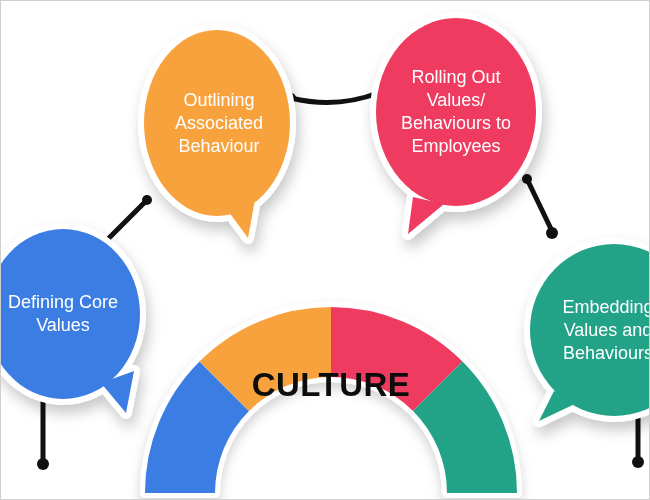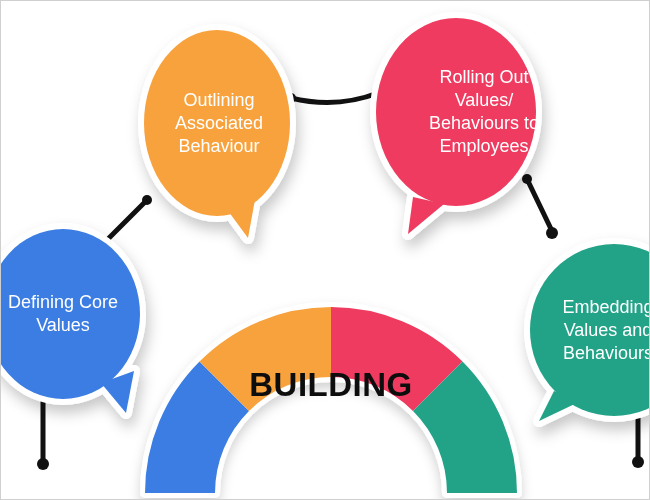--- a/index.html
+++ b/index.html
@@ -17,21 +17,21 @@
     position:absolute;
     display:flex;flex-direction:column;align-items:center;justify-content:center;
     text-align:center;
     color:#ffffff;
     font-size:18px;line-height:23px;
     font-weight:400;
     pointer-events:none;
   }
   #label-blue   {left:-14px;top:270px;width:152px;height:86px;}
   #label-orange {left:144px;top:76px; width:148px;height:92px;}
-  #label-red    {left:393px;top:58px; width:124px;height:106px;margin-left:28px;}
+  #label-red    {left:393px;top:58px; width:124px;height:106px;}
   #label-teal   {left:549px;top:286px;width:116px;height:86px;}
   .center-title{
     position:absolute;left:230px;top:360px;width:200px;
     text-align:center;
     color:#0d0d0d;
     font-weight:bold;
     font-size:33px;line-height:47px;
     letter-spacing:0.5px;
   }
 </style>
@@ -110,16 +110,16 @@
 
   <div class="bubble-label" id="label-blue">Defining Core Values</div>
 
   <div class="bubble-label" id="label-orange">Outlining Associated Behaviour</div>
 
   <div class="bubble-label" id="label-red">Rolling Out Values/ Behaviours to Employees</div>
 
   <div class="bubble-label" id="label-teal">Embedding Values and Behaviours</div>
 
   <div class="center-title">
-    <div>BUILDING</div>
+    <div>CULTURE</div>
   </div>
 
 </div>
 
 </body></html>

